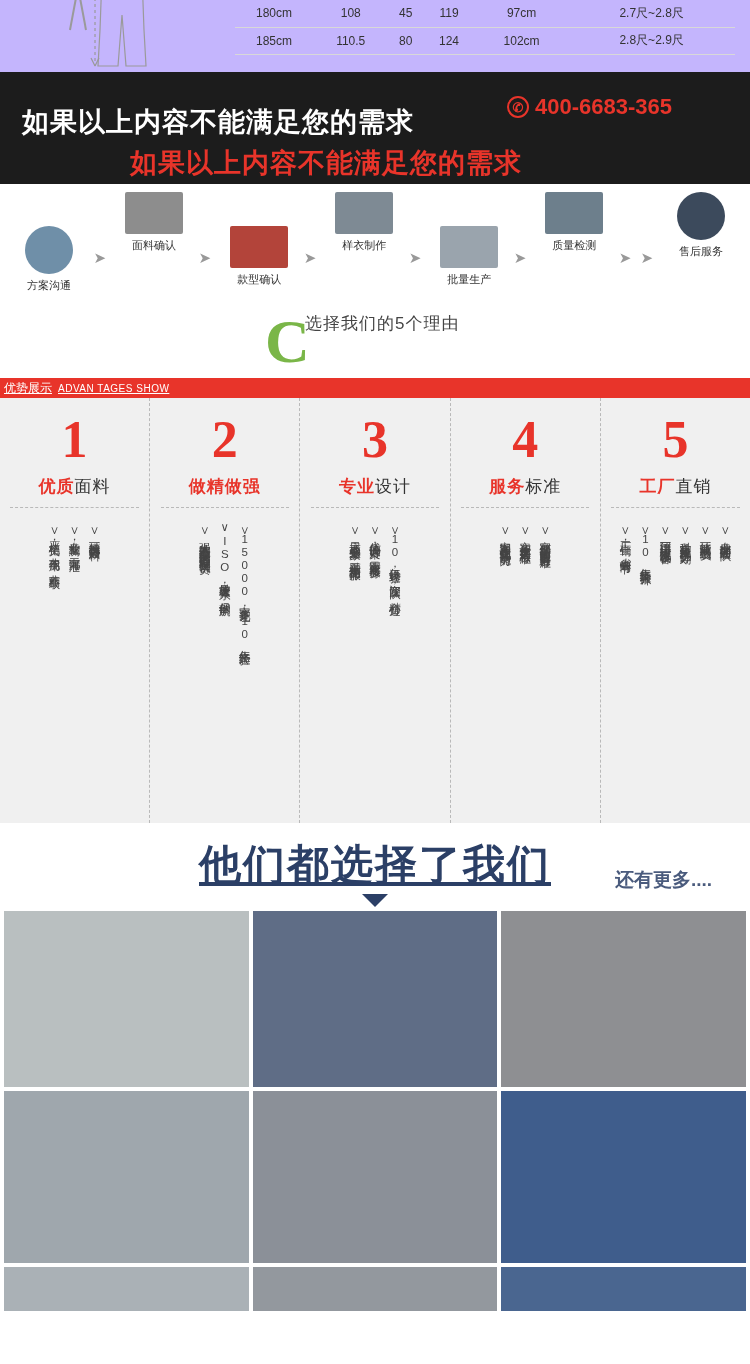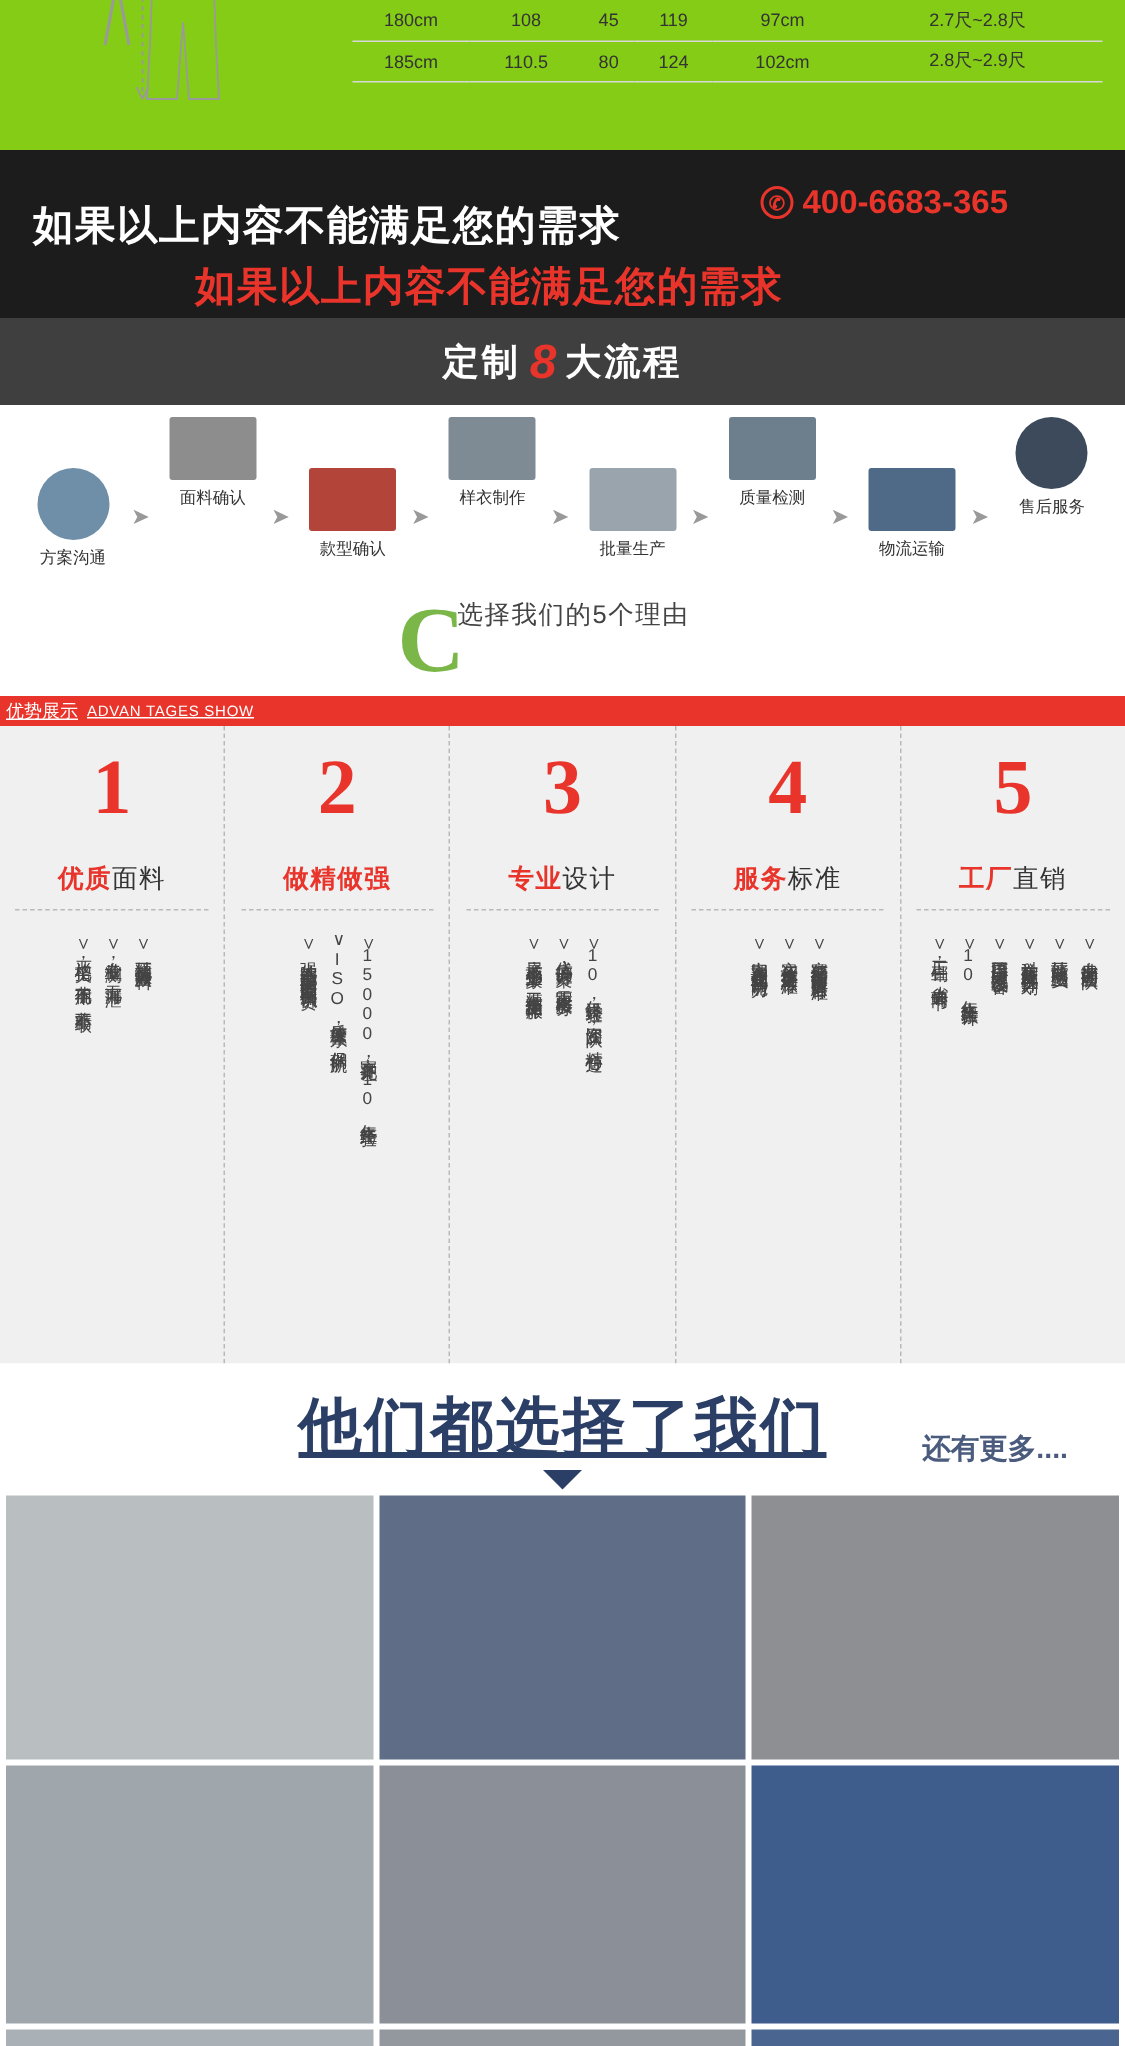--- a/index.html
+++ b/index.html
@@ -5,22 +5,22 @@
   * { box-sizing: border-box; margin: 0; padding: 0; }
   html, body {
     width: 750px;
     background: #fff;
     font-family: "Liberation Sans", sans-serif;
   }
   .page { width: 750px; position: relative; overflow: hidden; }
 
   
   .size-top {
-    height: 100px;
-    background: #84cc16;
+    height: 72px;
+    background: #c4b5fd;
     position: relative;
     border-bottom: 0;
   }
   .size-top .garment {
     position: absolute;
     left: 40px; top: -30px;
     width: 170px; height: 125px;
   }
   .garment svg { display: block; }
   .size-tbl {
@@ -214,21 +214,21 @@
     font-size: 52px;
     font-weight: bold;
     color: #e8342a;
     font-family: "Liberation Serif", serif;
     line-height: 56px;
   }
   .reason .ttl {
     text-align: center;
     font-size: 17px;
     color: #333;
-    margin-top: 20px;
+    margin-top: 7px;
     letter-spacing: 1px;
   }
   .reason .ttl b { color: #e8342a; font-weight: bold; }
   .reason .hr {
     width: 86%;
     margin: 9px auto 0 auto;
     border-top: 1px dashed #b9b9b9;
   }
   .vlist {
     display: flex;
@@ -350,25 +350,20 @@
 
   <div class="custom-banner">
     <div class="cb-line1">如果以上内容不能满足您的需求</div>
     <div class="cb-line2">如果以上内容不能满足您的需求</div>
     <div class="cb-phone">
       <span class="ring">✆</span>
       <span>400-6683-365</span>
     </div>
   </div>
 
-  <div class="steps-head">
-    <span class="t">定制</span>
-    <span class="num">8</span>
-    <span class="t">大流程</span>
-  </div>
 
   <div class="flow">
     <div class="flow-row" id="flow-row">
         <div class="step odd">
           <div class="thumb" style="background: rgb(111, 143, 168); border-radius: 50%; width: 48px; height: 48px;"></div>
           <div class="lbl">方案沟通</div>
         </div>
         <div class="arrow">➤</div>
         <div class="step even">
           <div class="thumb" style="background: rgb(141, 141, 141);"></div>
@@ -388,24 +383,20 @@
         <div class="step odd">
           <div class="thumb" style="background: rgb(154, 164, 173);"></div>
           <div class="lbl">批量生产</div>
         </div>
         <div class="arrow">➤</div>
         <div class="step even">
           <div class="thumb" style="background: rgb(109, 127, 140);"></div>
           <div class="lbl">质量检测</div>
         </div>
         <div class="arrow">➤</div>
-        <div class="step odd">
-          <div class="thumb" style="background: rgb(78, 106, 134);"></div>
-          <div class="lbl">物流运输</div>
-        </div>
         <div class="arrow">➤</div>
         <div class="step even">
           <div class="thumb" style="background: rgb(60, 74, 92); border-radius: 50%; width: 48px; height: 48px;"></div>
           <div class="lbl">售后服务</div>
         </div>
       </div>
   </div>
 
   <div class="choose">
     <span class="bigC">C</span>

